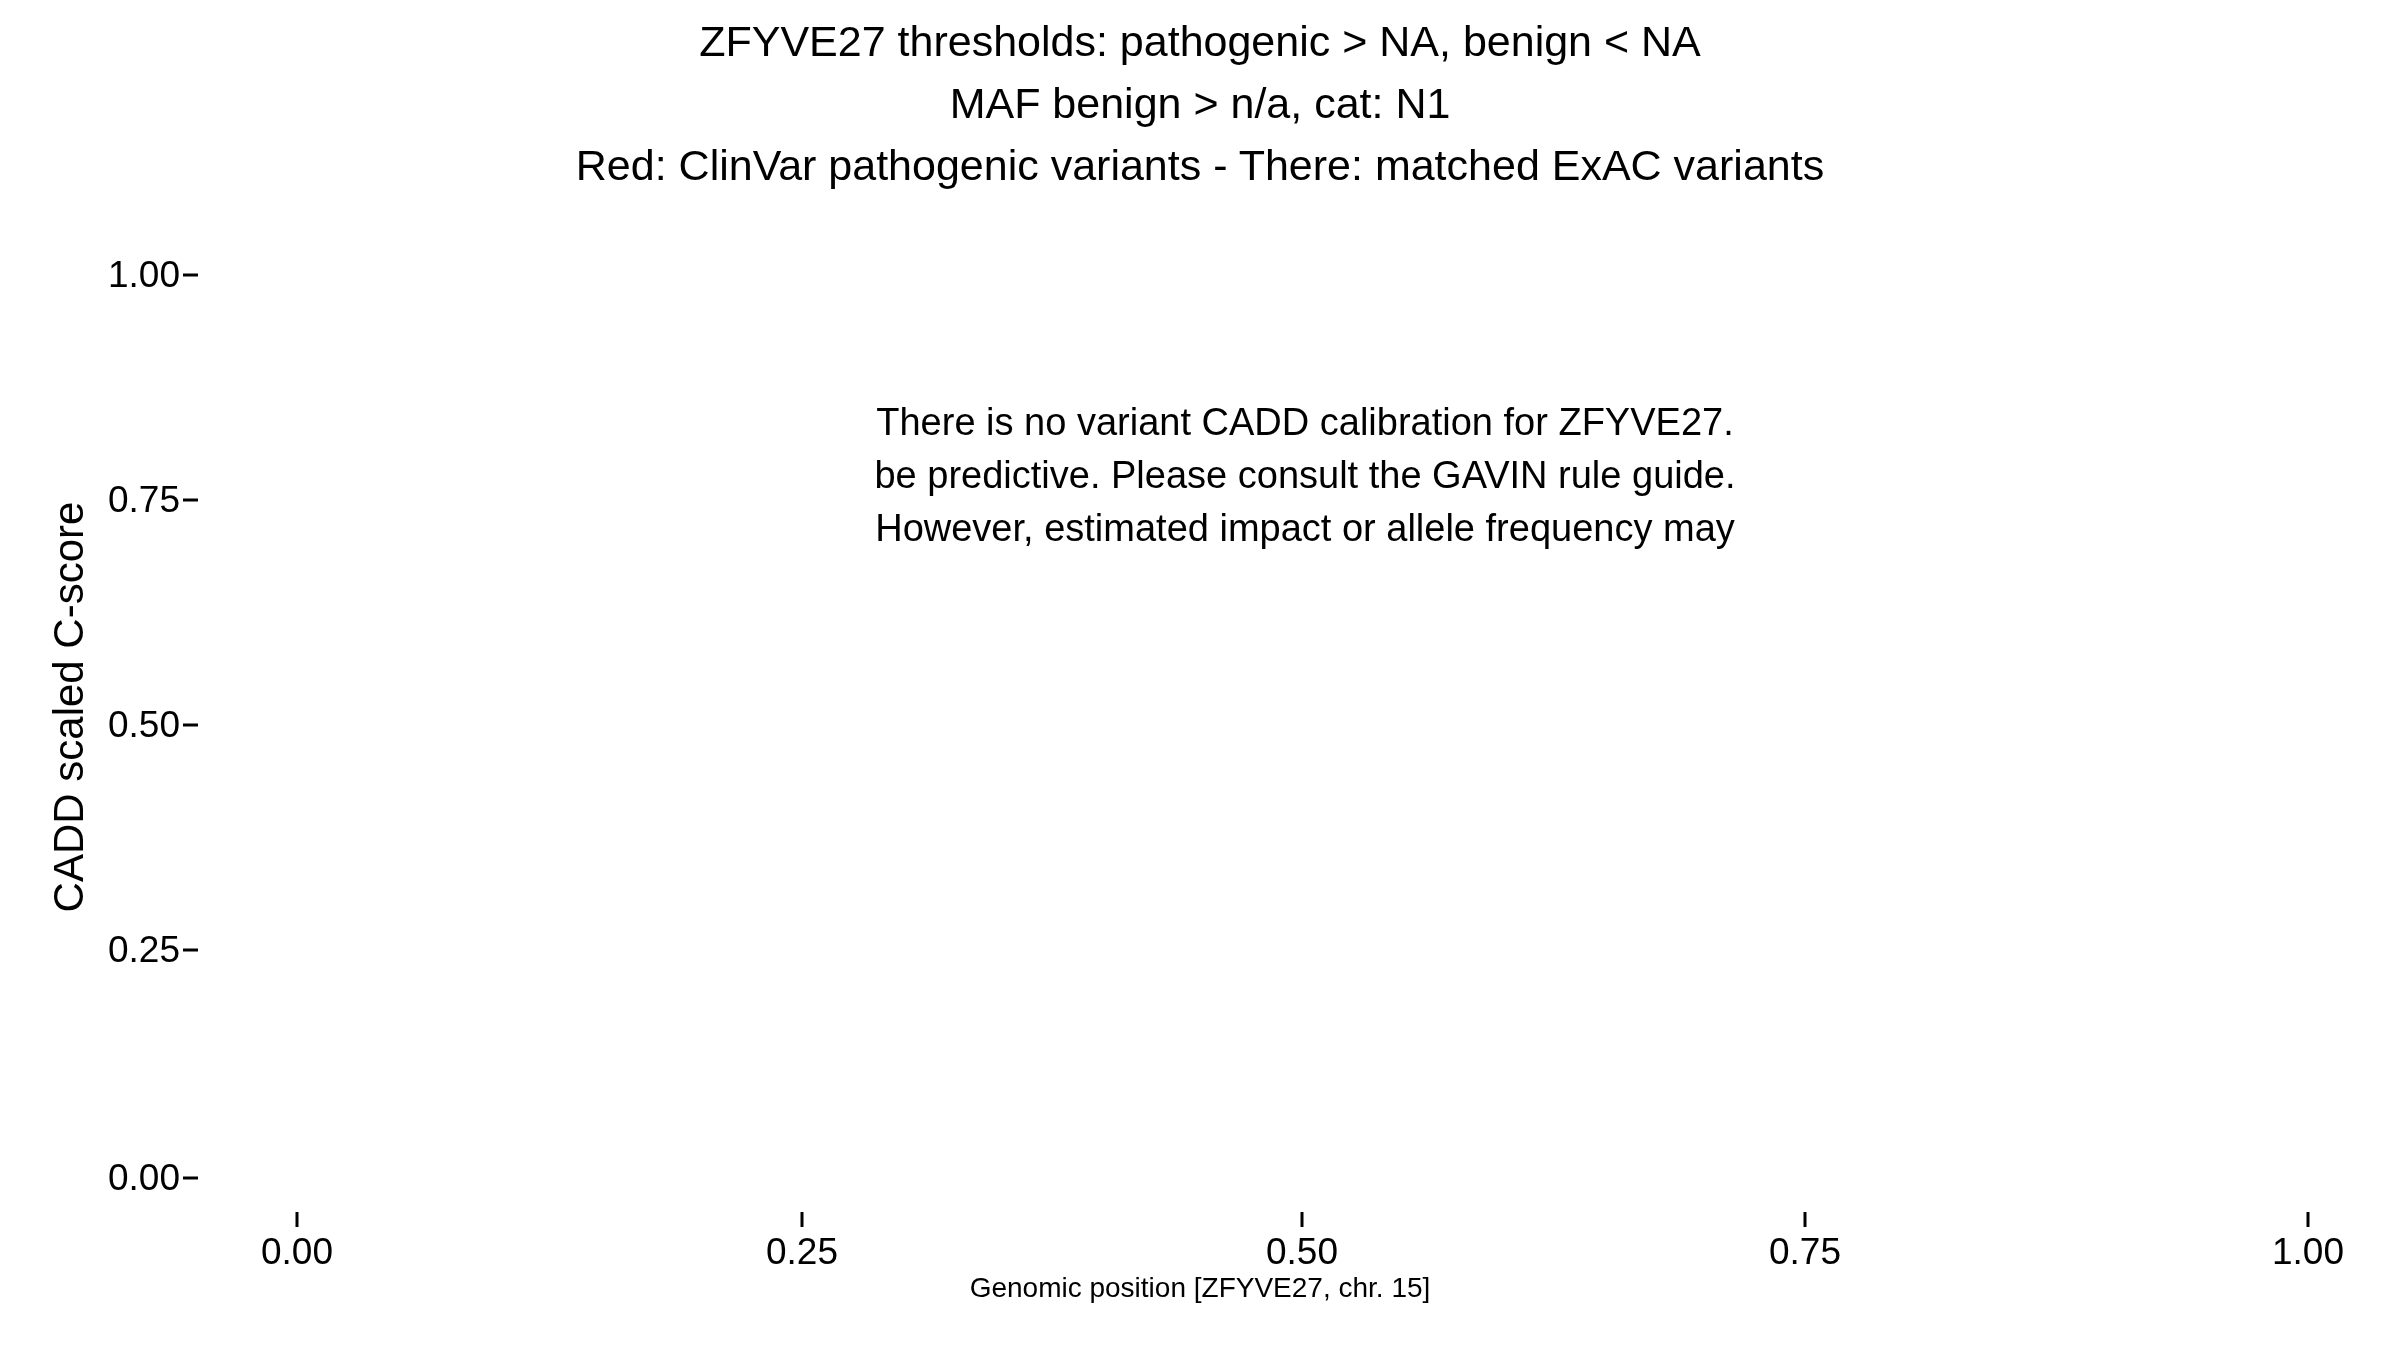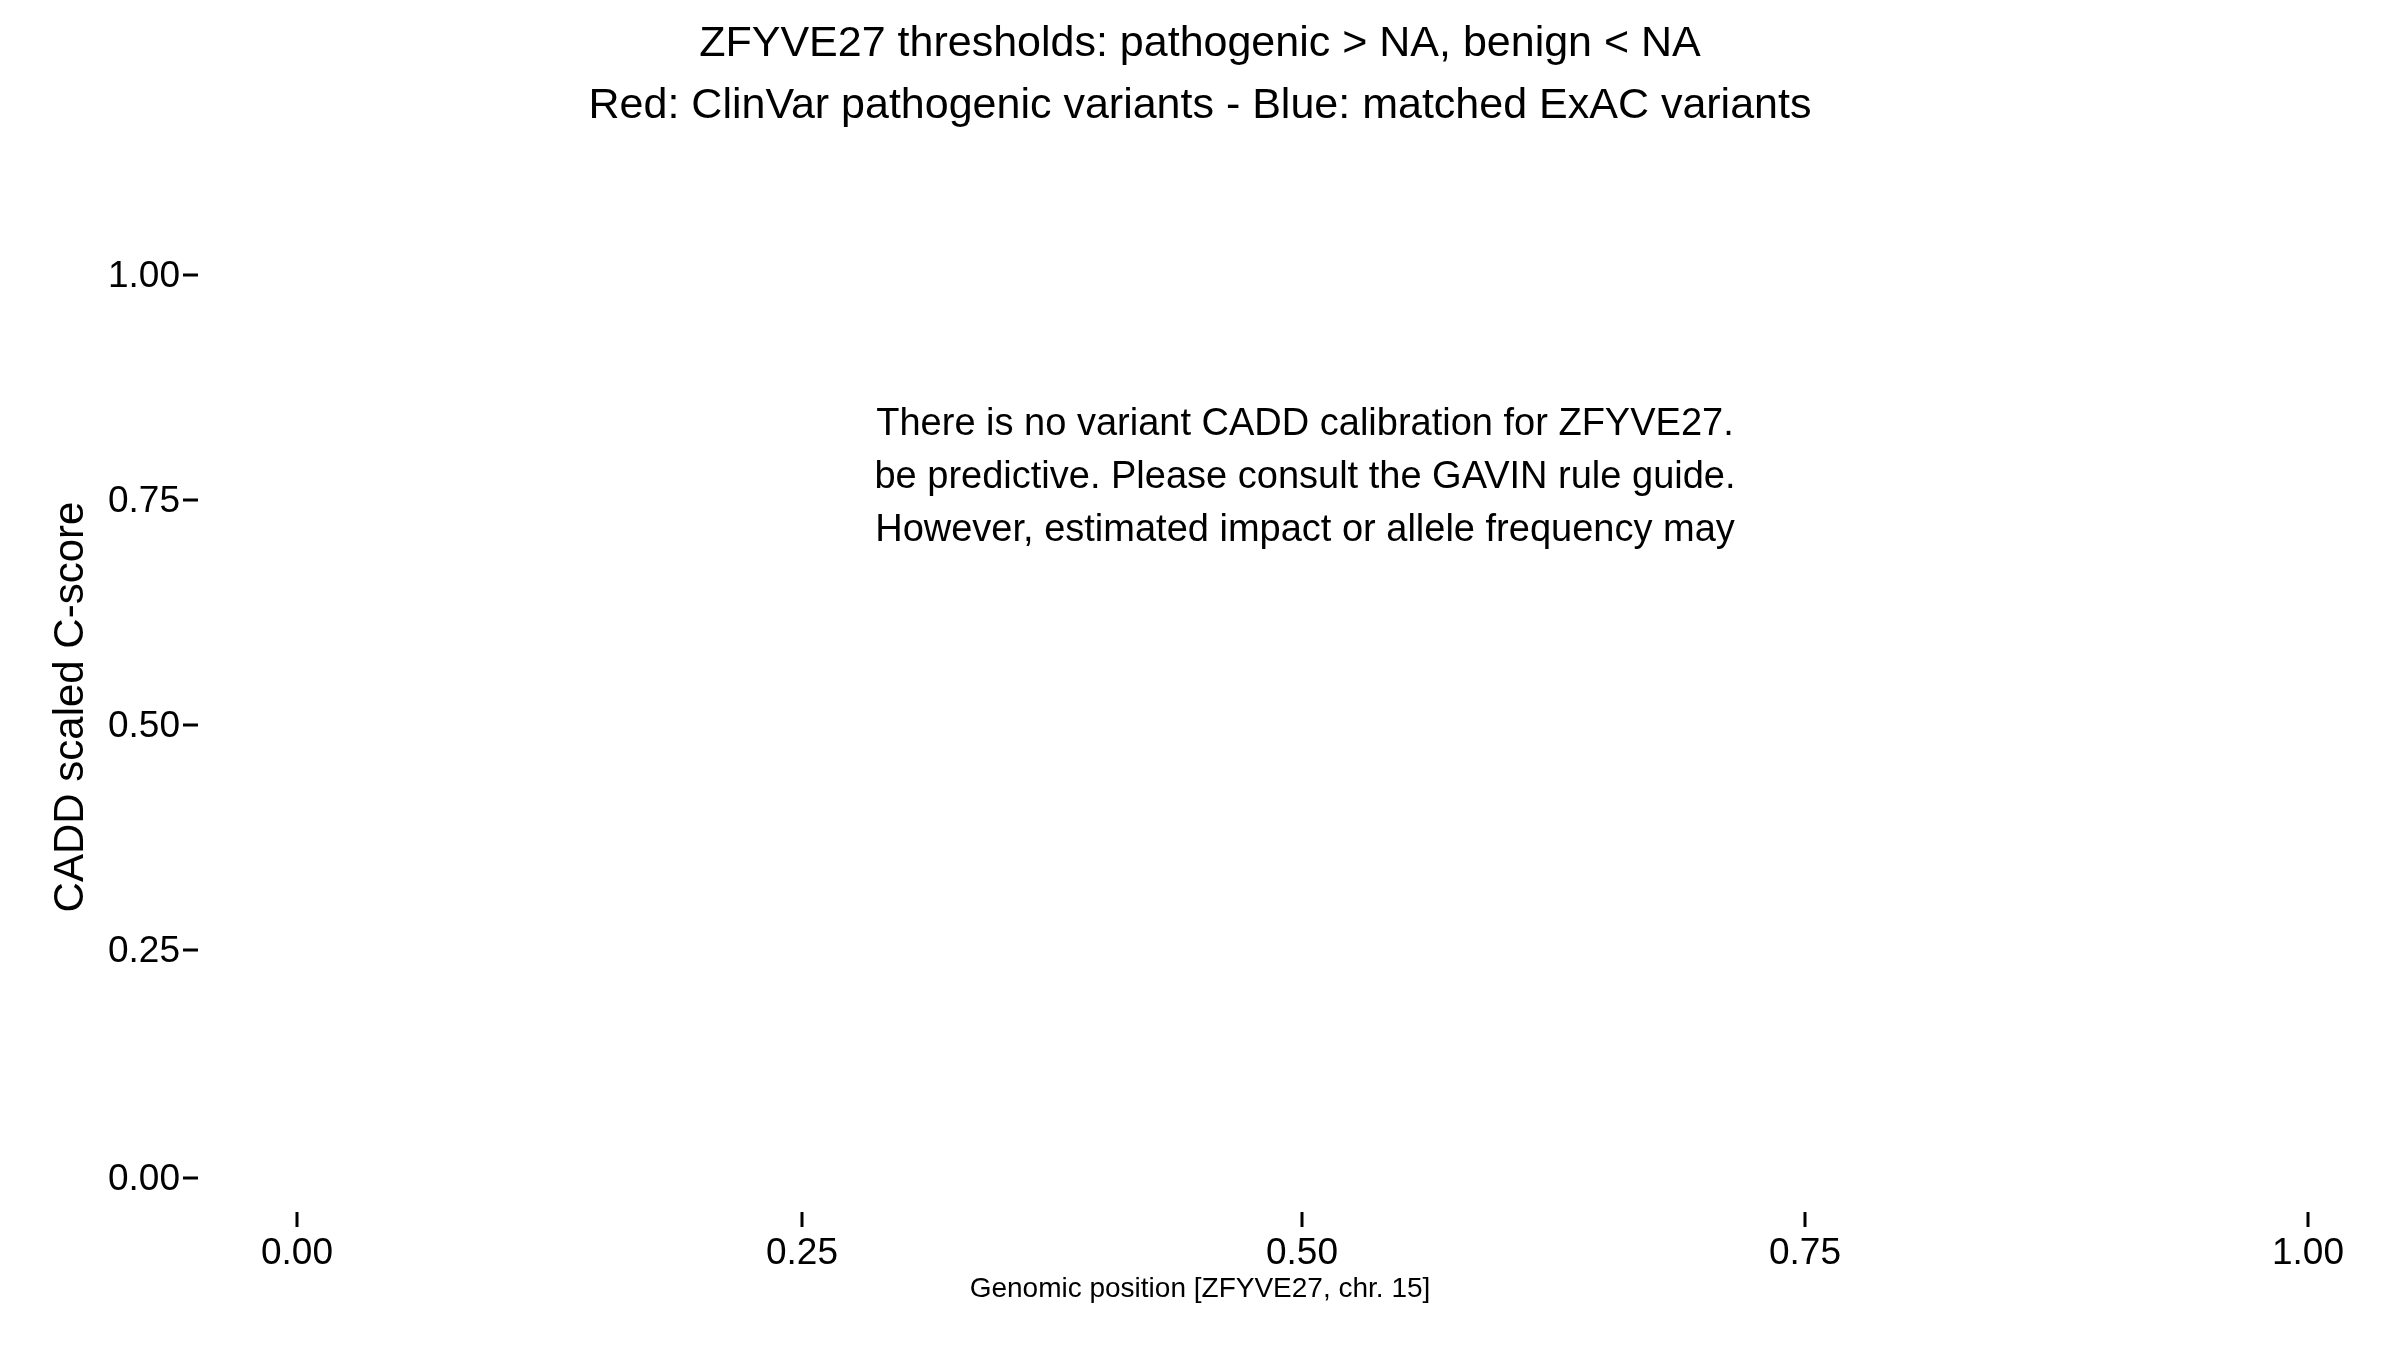--- a/index.html
+++ b/index.html
@@ -116,21 +116,22 @@
     white-space: pre;
   }
 </style>
 </head>
 <body>
 
 <div id="plot">
 
   <div class="title-block">
     <div class="title-line">ZFYVE27 thresholds: pathogenic &gt; NA, benign &lt; NA</div>
-    <div class="title-line">Red: ClinVar pathogenic variants - Blue: matched ExAC variants</div>
+    <div class="title-line">MAF benign &gt; n/a, cat: N1</div>
+    <div class="title-line">Red: ClinVar pathogenic variants - There: matched ExAC variants</div>
   </div>
 
   <div class="ytick-wrap">
     <div class="ytick" style="top:275px;">1.00</div>
     <div class="ytick" style="top:500px;">0.75</div>
     <div class="ytick" style="top:725px;">0.50</div>
     <div class="ytick" style="top:950px;">0.25</div>
     <div class="ytick" style="top:1178px;">0.00</div>
   </div>
   <div class="ytick-dash" style="top:275px;"></div>

